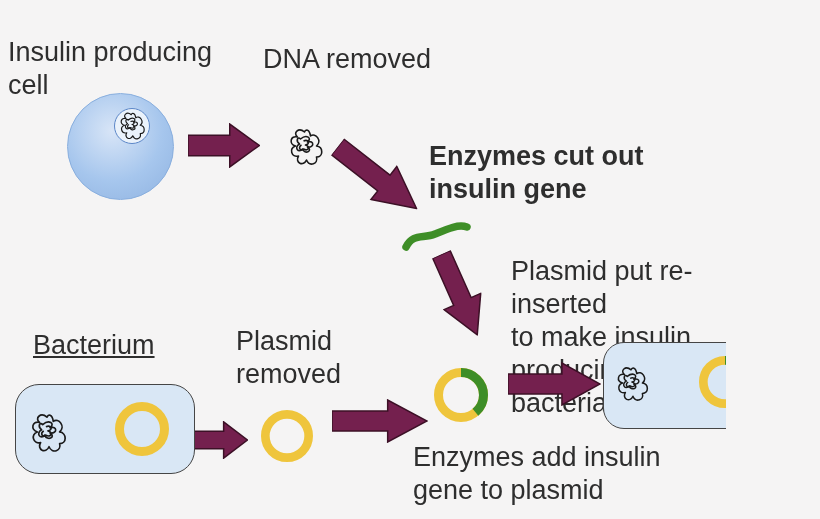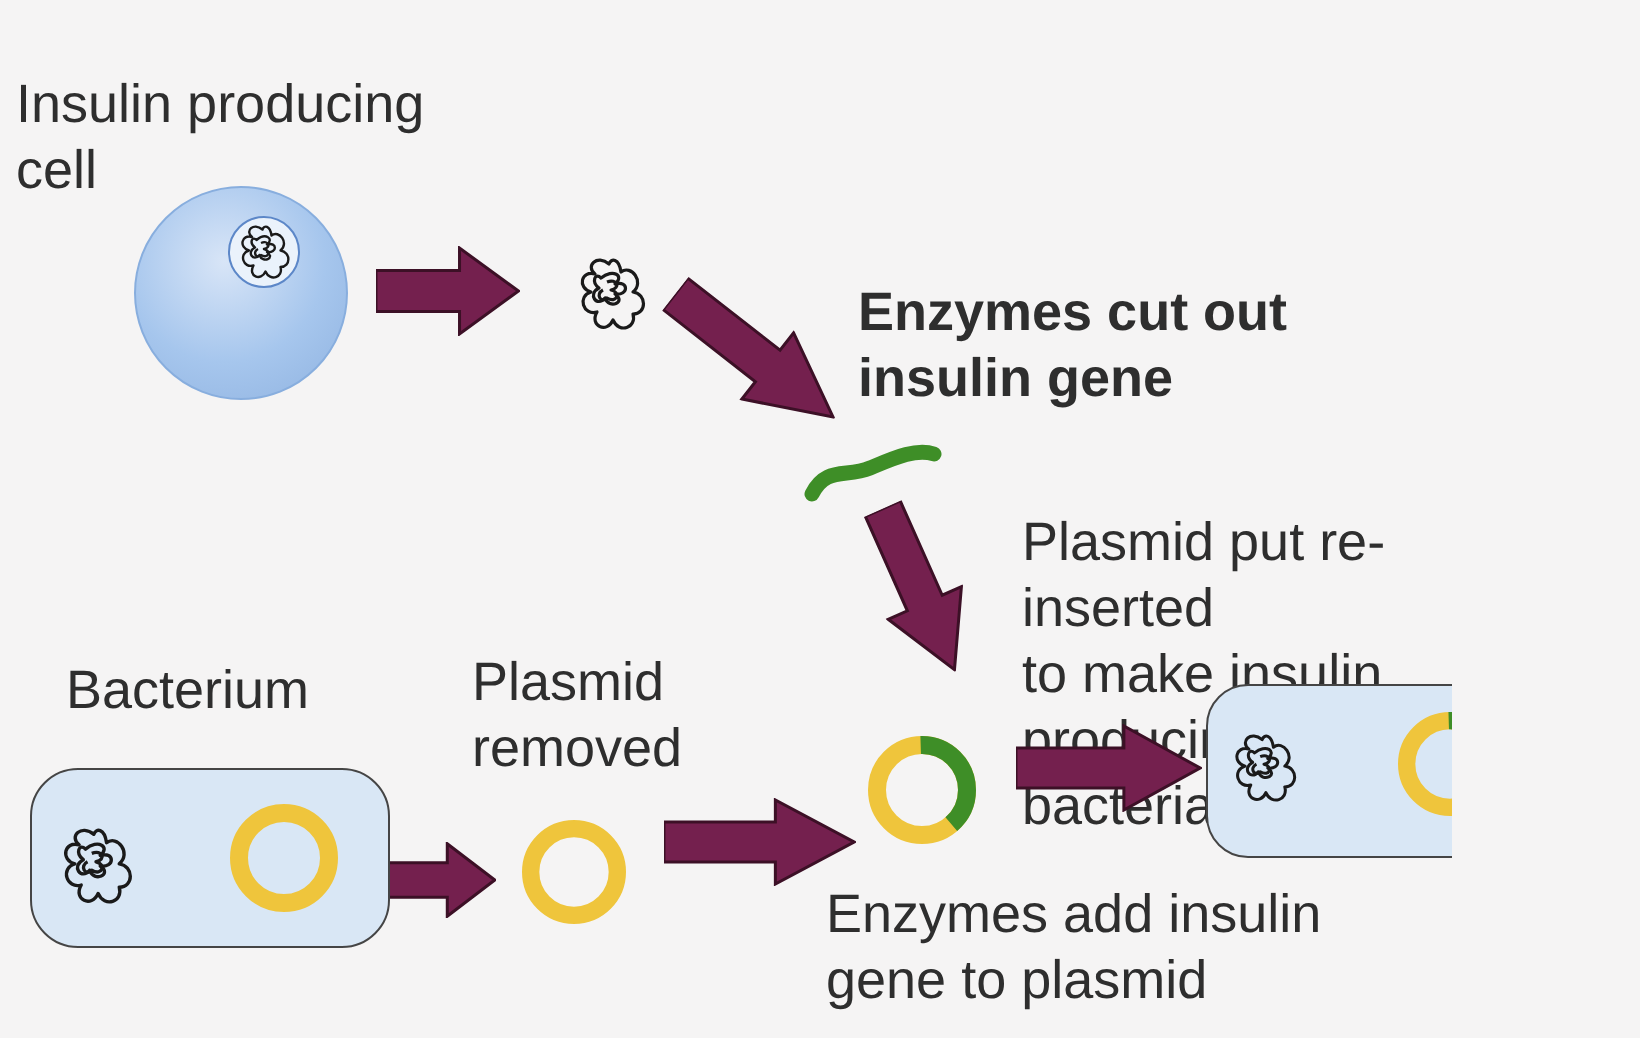--- a/index.html
+++ b/index.html
@@ -43,26 +43,27 @@
         <path d="M16,14 C21,12 23,17 18,18 C23,19 21,25 16,22 C13,25 10,20 14,18"></path>
       </g>
     </symbol>
   </defs>
 </svg>
 
 <div id="canvas">
 
   <div class="label" style="left:8px;top:36px;">Insulin producing
 cell</div>
+  <div class="label" style="left:263px;top:43px;">DNA removed</div>
   <div class="label" style="left:429px;top:140px;font-weight:bold;">Enzymes cut out
 insulin gene</div>
   <div class="label" style="left:511px;top:255px;">Plasmid put re-inserted
 to make insulin
 producing bacteria</div>
-  <div class="label" style="left:33px;top:329px;">Bacterium</div>
+  <div class="label" style="left:33px;top:329px;text-decoration:underline;">Bacterium</div>
   <div class="label" style="left:413px;top:441px;">Enzymes add insulin
 gene to plasmid</div>
   <div class="label" style="left:236px;top:325px;">Plasmid
 removed</div>
 
   <div class="cell">
     <div class="nucleus">
       <svg class="tangle abs" style="left:3px;top:2px;" width="28" height="30" viewBox="0 0 36 40">
           <use href="#tangle"></use>
         </svg>

